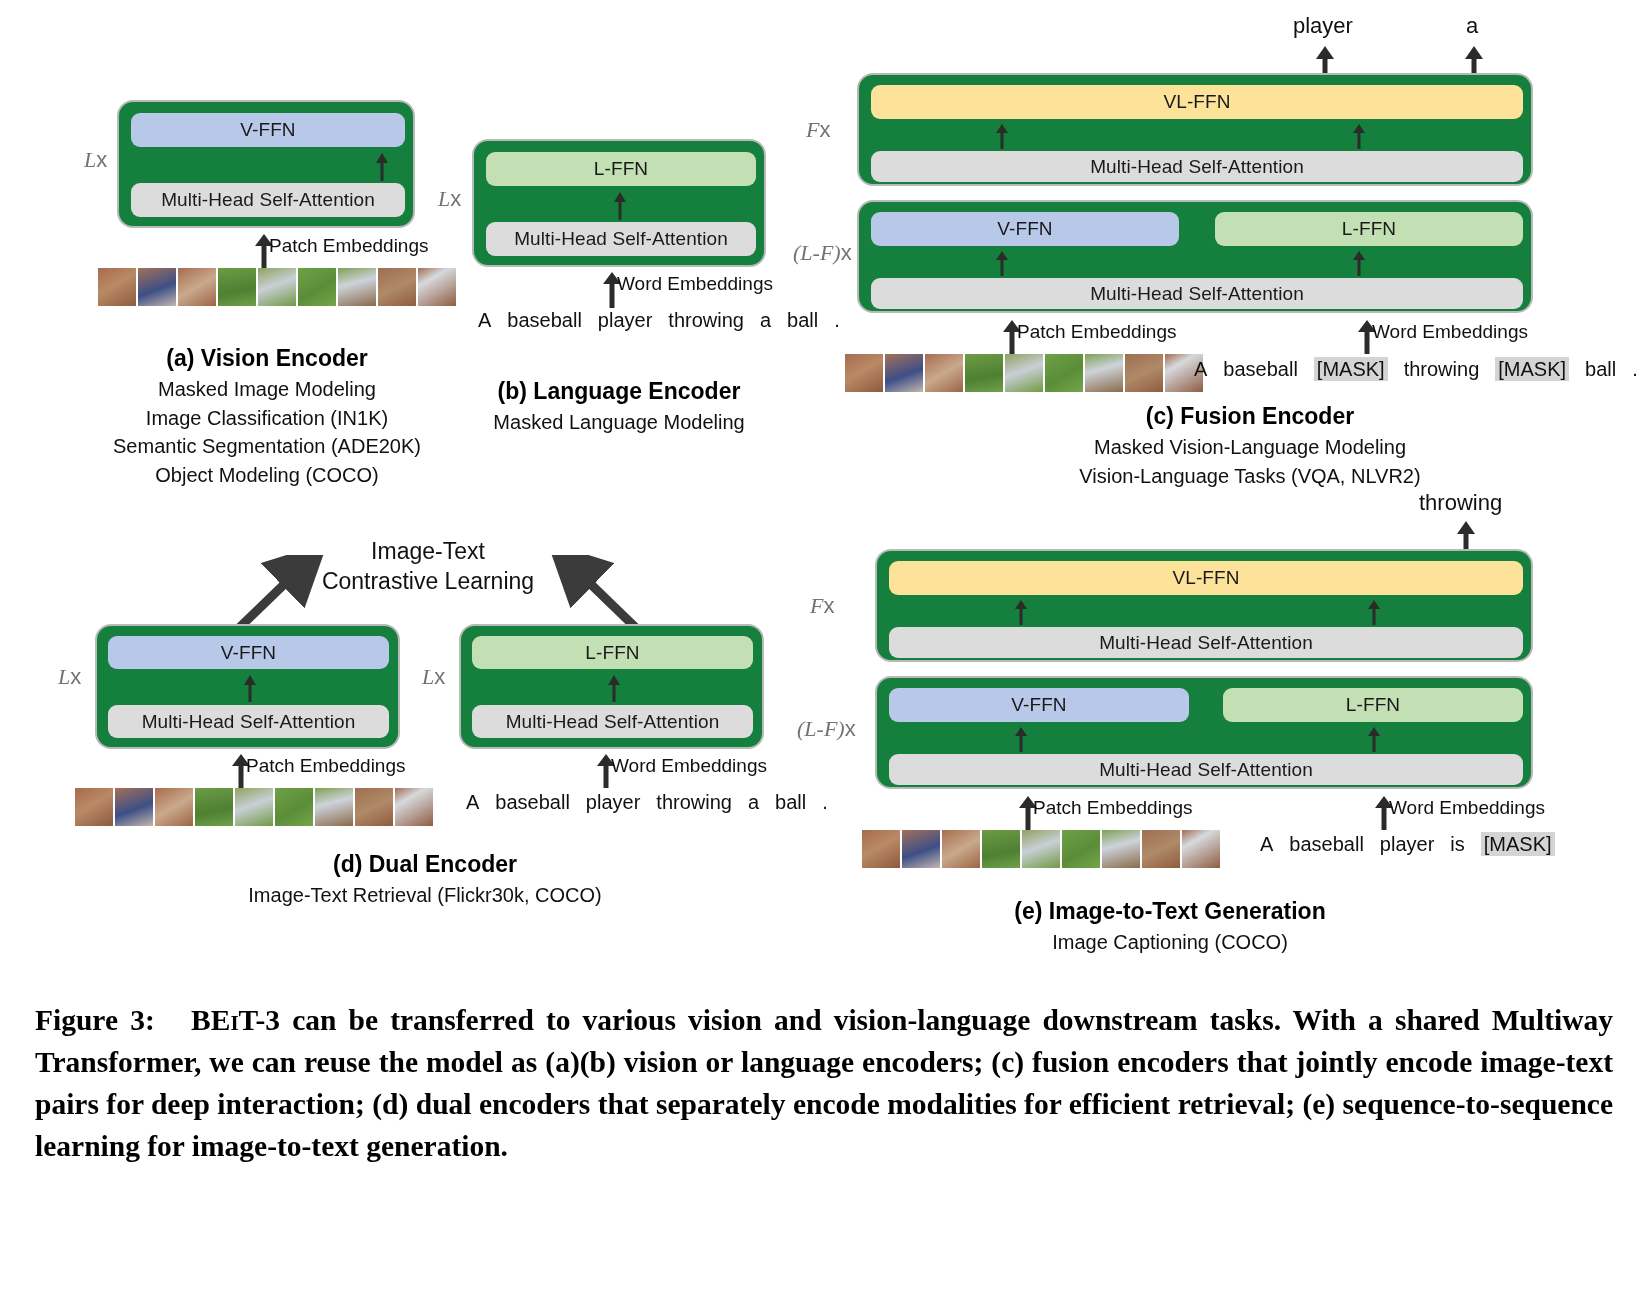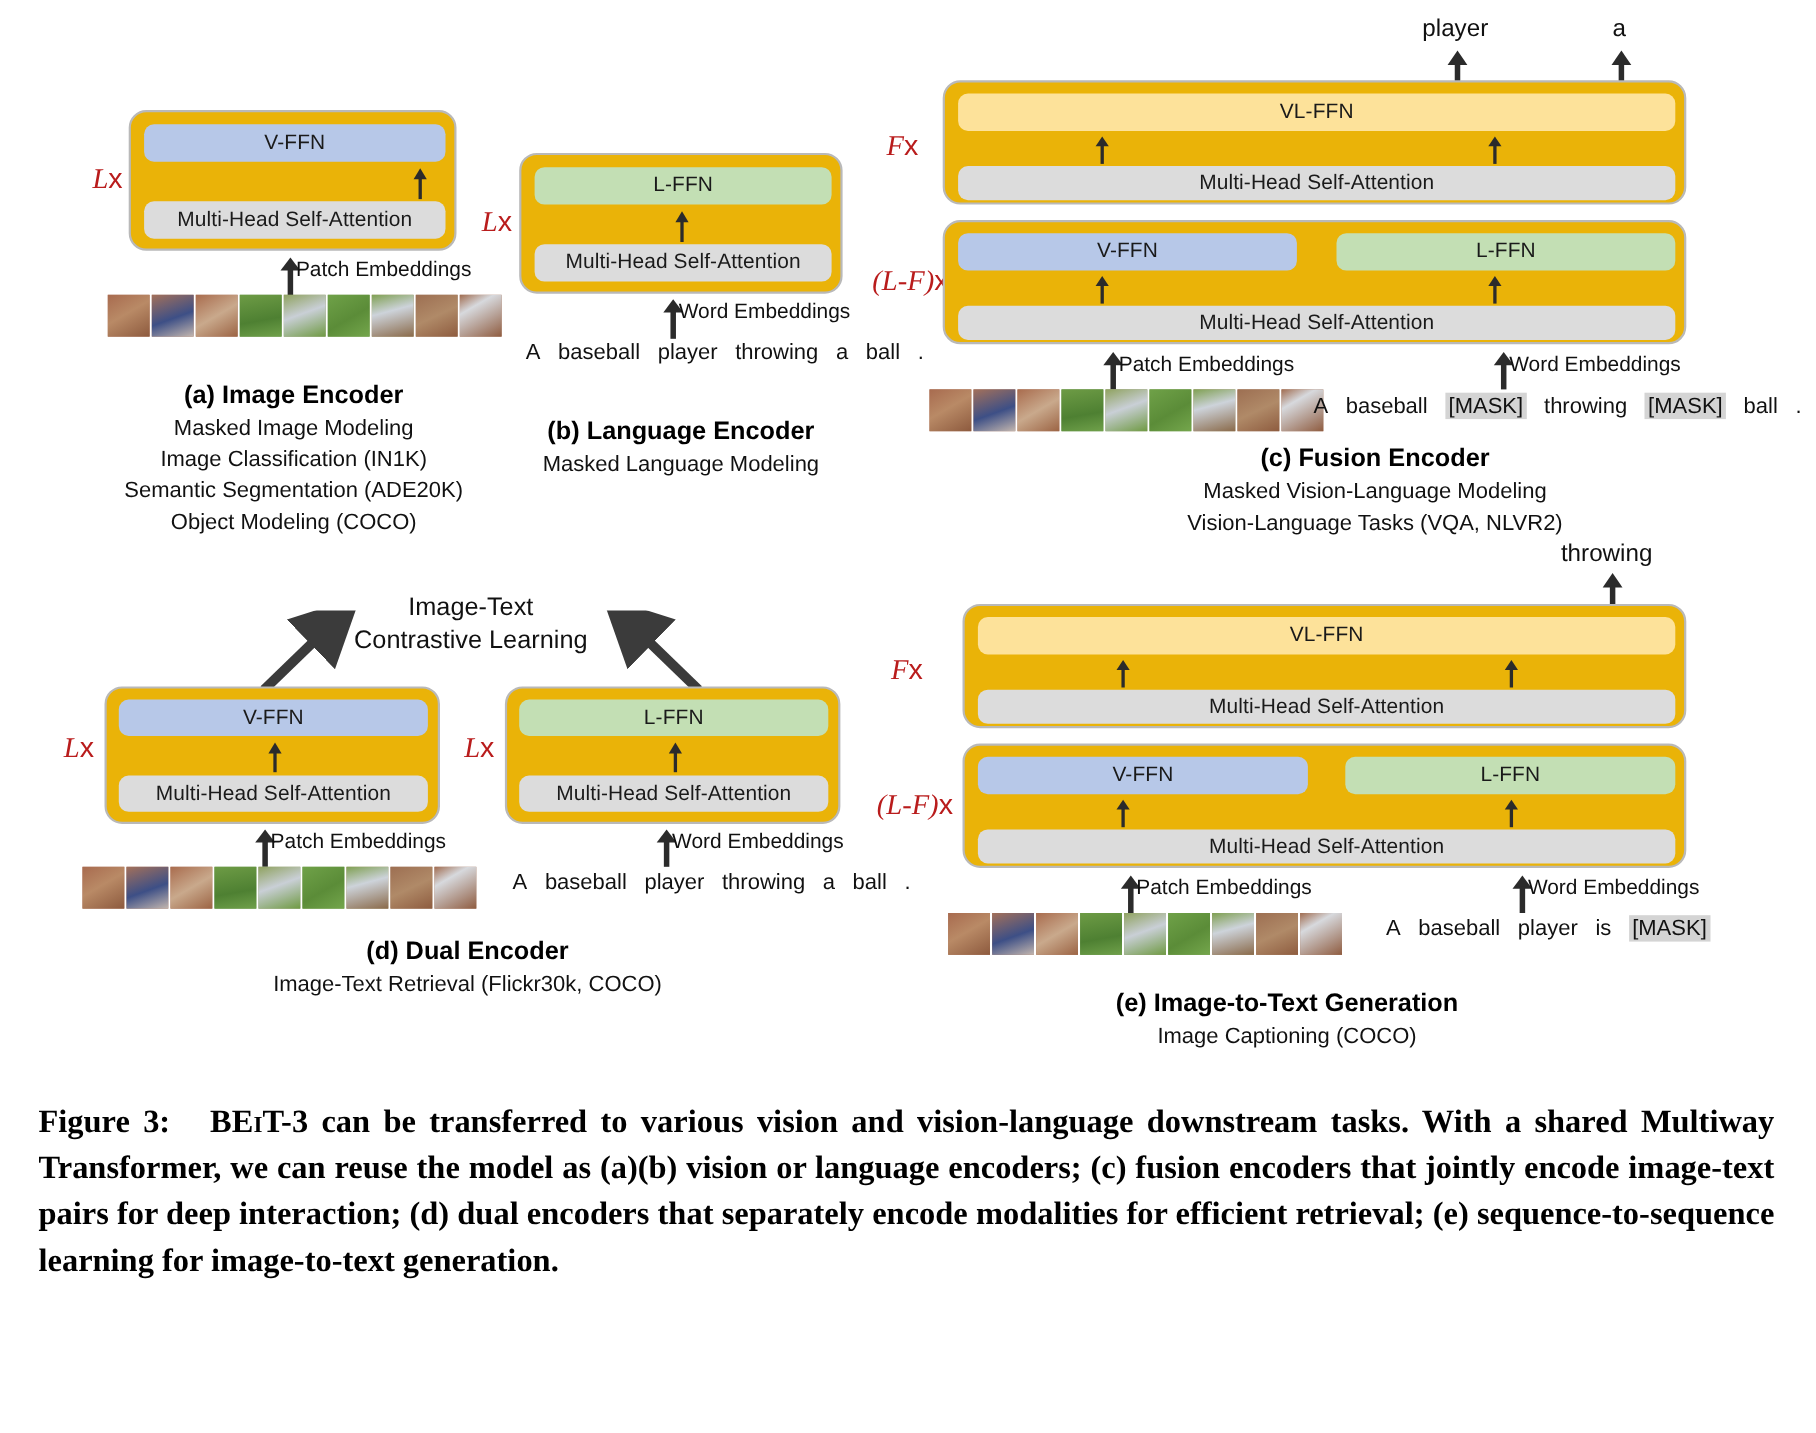--- a/index.html
+++ b/index.html
@@ -9,39 +9,39 @@
     color:#111;position:relative;overflow:hidden;
   }
   .canvas{position:absolute;inset:0;}
   .abs{position:absolute;}
 
   
   .module{
     position:absolute;
     border:2px solid #b9b9b9;
     border-radius:16px;
-    background:#eab308;
+    background:#15803d;
     box-sizing:border-box;
   }
   .bar{
     position:absolute;
     border-radius:9px;
     box-sizing:border-box;
     display:flex;align-items:center;justify-content:center;
     font-size:19px;color:#1a1a1a;letter-spacing:.1px;
     white-space:nowrap;
   }
   .bar.msa{background:#dcdcdc;}
   .bar.vffn{background:#b7c8e8;}
   .bar.lffn{background:#c3dfb4;}
   .bar.vlffn{background:#fde29a;}
 
   
   .mult{
-    position:absolute;font-size:26px;color:#b91c1c;white-space:nowrap;
+    position:absolute;font-size:22px;color:#737373;white-space:nowrap;
   }
   .mult i{font-family:"Liberation Serif", serif;font-style:italic;}
   .mult b{font-weight:normal;font-family:"Liberation Sans",sans-serif;}
 
   
   .uarrow{position:absolute;}
   .uarrow .shaft{position:absolute;left:50%;transform:translateX(-50%);background:#2b2b2b;}
   .uarrow .head{
     position:absolute;left:50%;top:0;transform:translateX(-50%);
     width:0;height:0;border-left:7px solid transparent;border-right:7px solid transparent;
@@ -118,21 +118,21 @@
     <div class="patch p3" style="background: linear-gradient(150deg, rgb(169, 108, 78) 0%, rgb(201, 169, 140) 50%, rgb(156, 100, 68) 100%) rgb(165, 104, 79);"></div>
     <div class="patch p4" style="background: linear-gradient(170deg, rgb(109, 155, 69) 0%, rgb(78, 128, 50) 60%, rgb(111, 160, 74) 100%) rgb(93, 138, 60);"></div>
     <div class="patch p5" style="background: linear-gradient(160deg, rgb(143, 162, 95) 0%, rgb(201, 207, 214) 45%, rgb(111, 154, 67) 100%) rgb(127, 138, 88);"></div>
     <div class="patch p6" style="background: linear-gradient(150deg, rgb(111, 161, 72) 0%, rgb(91, 140, 56) 55%, rgb(116, 166, 76) 100%) rgb(107, 148, 64);"></div>
     <div class="patch p7" style="background: linear-gradient(165deg, rgb(127, 160, 82) 0%, rgb(205, 211, 218) 40%, rgb(138, 106, 74) 100%) rgb(143, 124, 78);"></div>
     <div class="patch p8" style="background: linear-gradient(155deg, rgb(157, 111, 82) 0%, rgb(176, 138, 104) 50%, rgb(142, 92, 63) 100%) rgb(156, 113, 84);"></div>
     <div class="patch p9" style="background: linear-gradient(150deg, rgb(160, 108, 80) 0%, rgb(215, 217, 221) 30%, rgb(143, 92, 64) 100%) rgb(160, 108, 82);"></div>
   </div>
 
   <div class="cap" style="left:62px;top:342px;width:410px;">
-    <div class="title">(a) Image Encoder</div>
+    <div class="title">(a) Vision Encoder</div>
     <div class="line">Masked Image Modeling</div>
     <div class="line">Image Classification (IN1K)</div>
     <div class="line">Semantic Segmentation (ADE20K)</div>
     <div class="line">Object Modeling (COCO)</div>
   </div>
 
   <div class="mult" style="left:438px;top:186px;">
     <i>L</i><b>x</b>
   </div>
 

